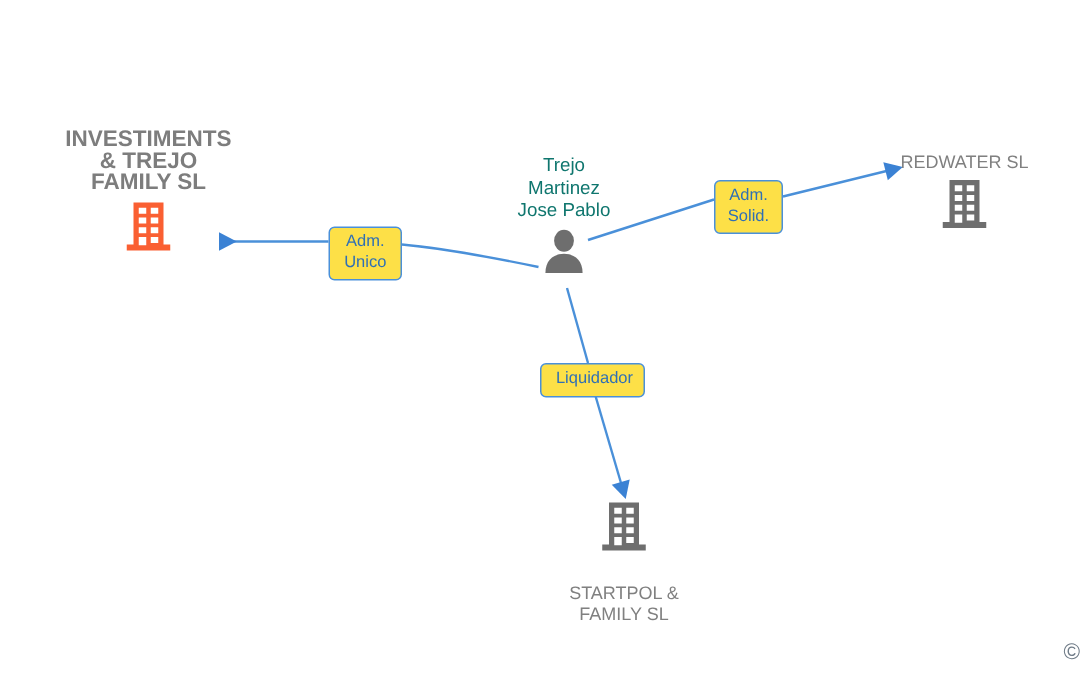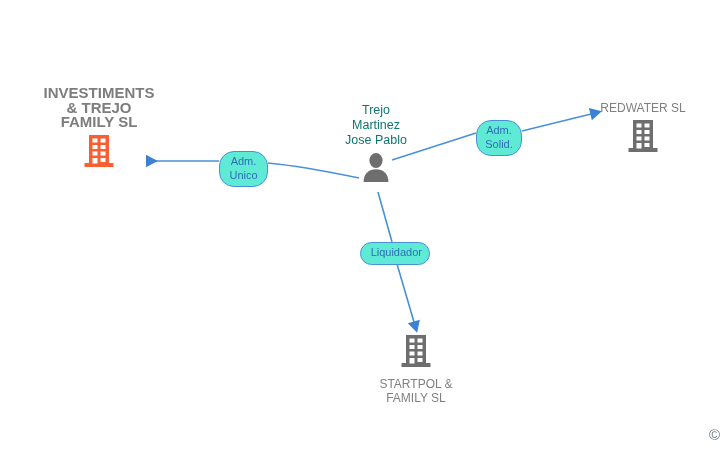--- a/index.html
+++ b/index.html
@@ -52,28 +52,28 @@
   .node-caption.person-caption {
     font-weight: normal;
     font-size: 12.5px;
     line-height: 15px;
     color: #0f766e;
   }
   .node-icon {
     display: block;
   }
   .cap-above { margin-bottom: 4px; }
-  .cap-below { margin-top: 5px; }
+  .cap-below { margin-top: 15px; }
 
   
   .rel-label {
     position: absolute;
     border: 1.4px solid #4a90d9;
-    border-radius: 15px;
-    background: #5eead4;
+    border-radius: 4px;
+    background: #fde047;
     color: #2f6fb5;
     font-size: 11px;
     line-height: 13.5px;
     text-align: center;
     padding: 3px 7px 4px 7px;
     white-space: pre-line;
     box-sizing: border-box;
   }
 
   

